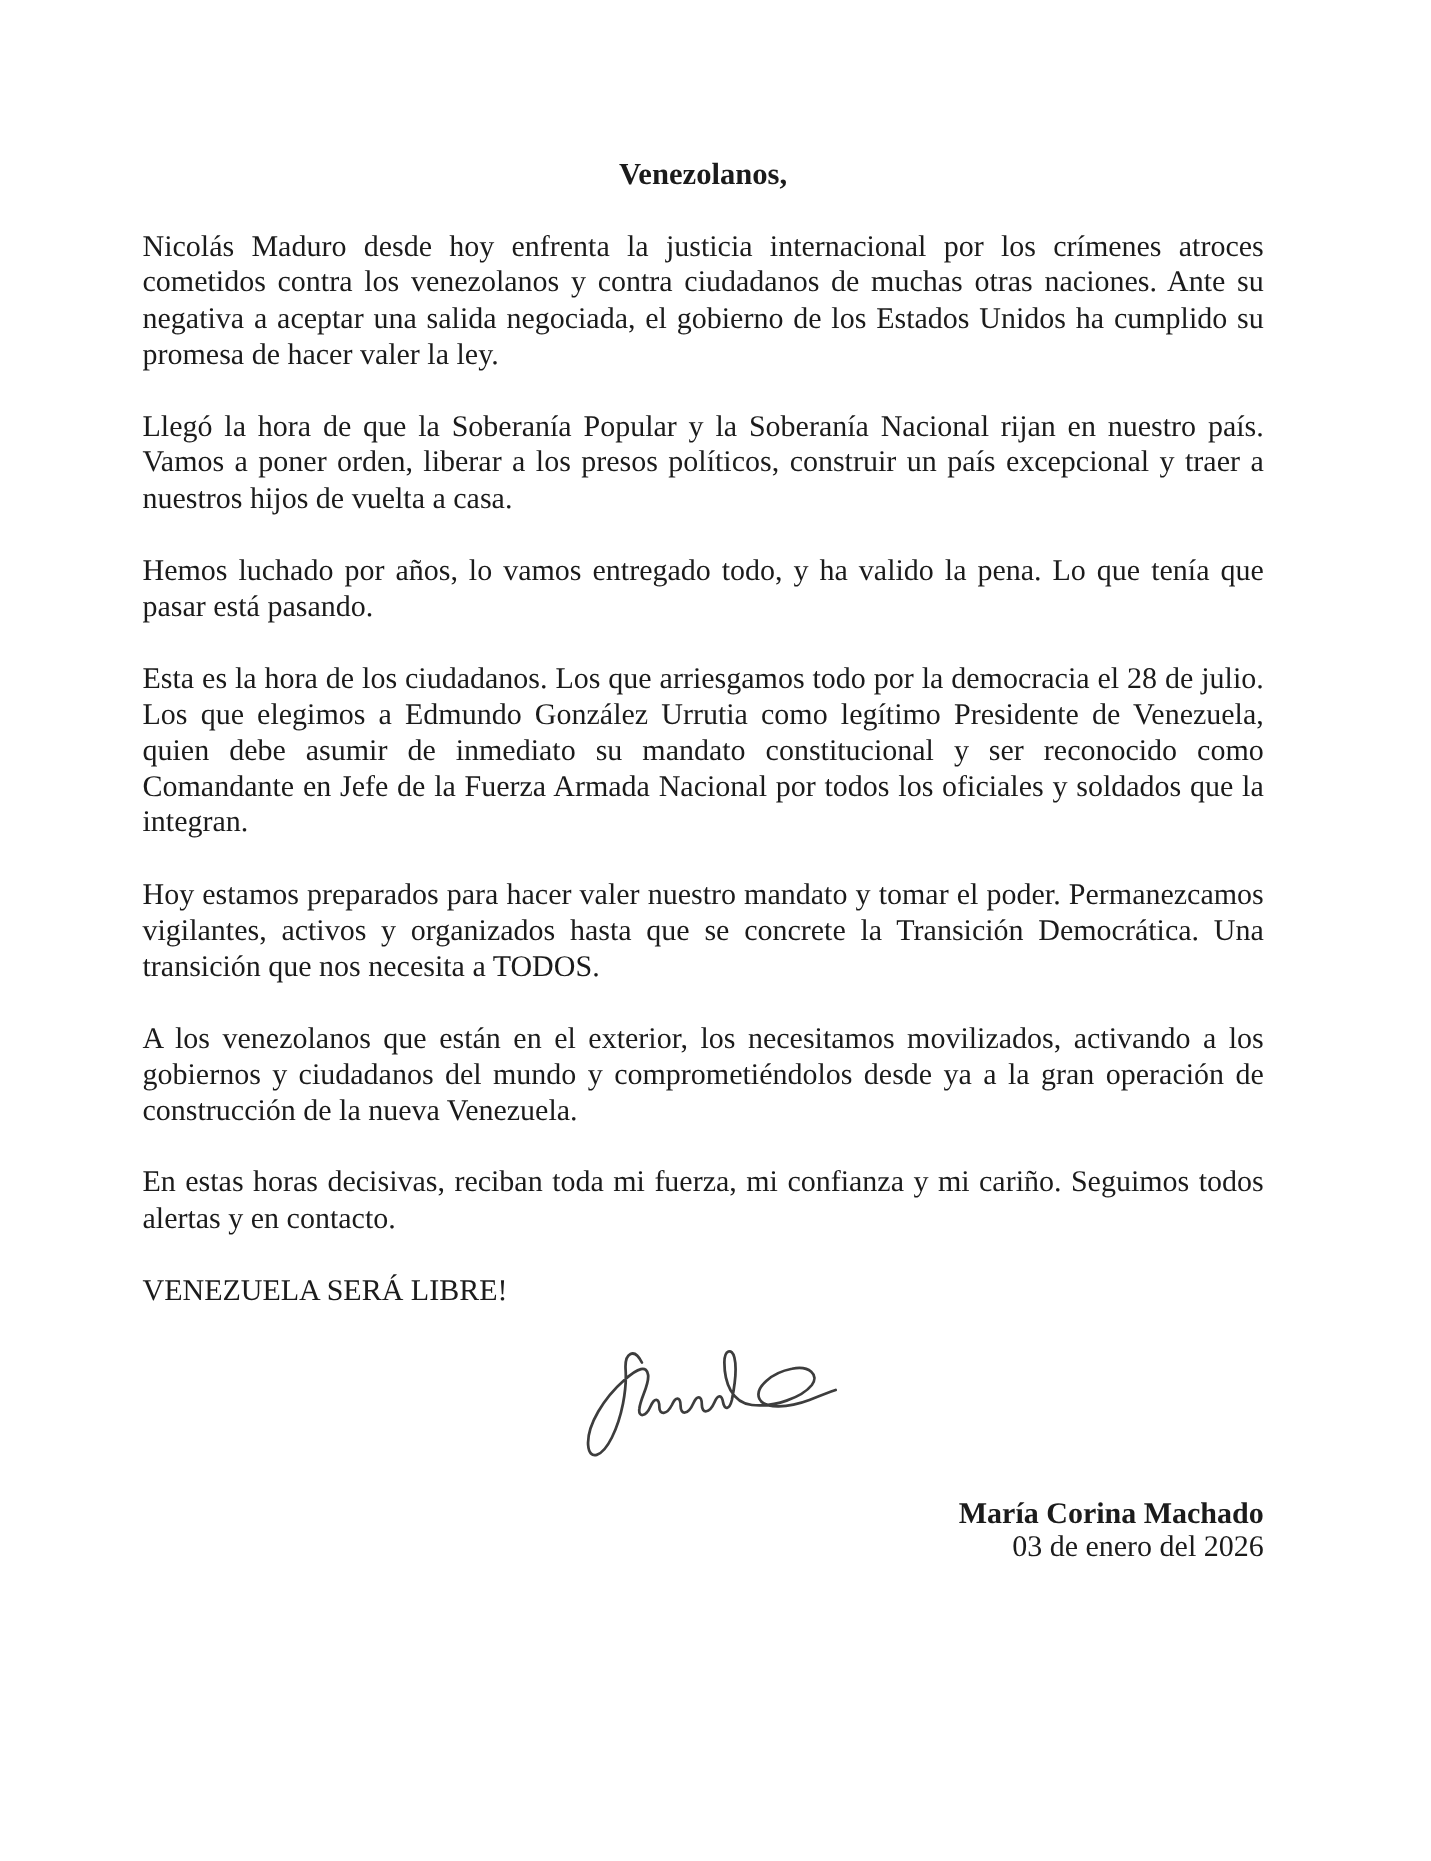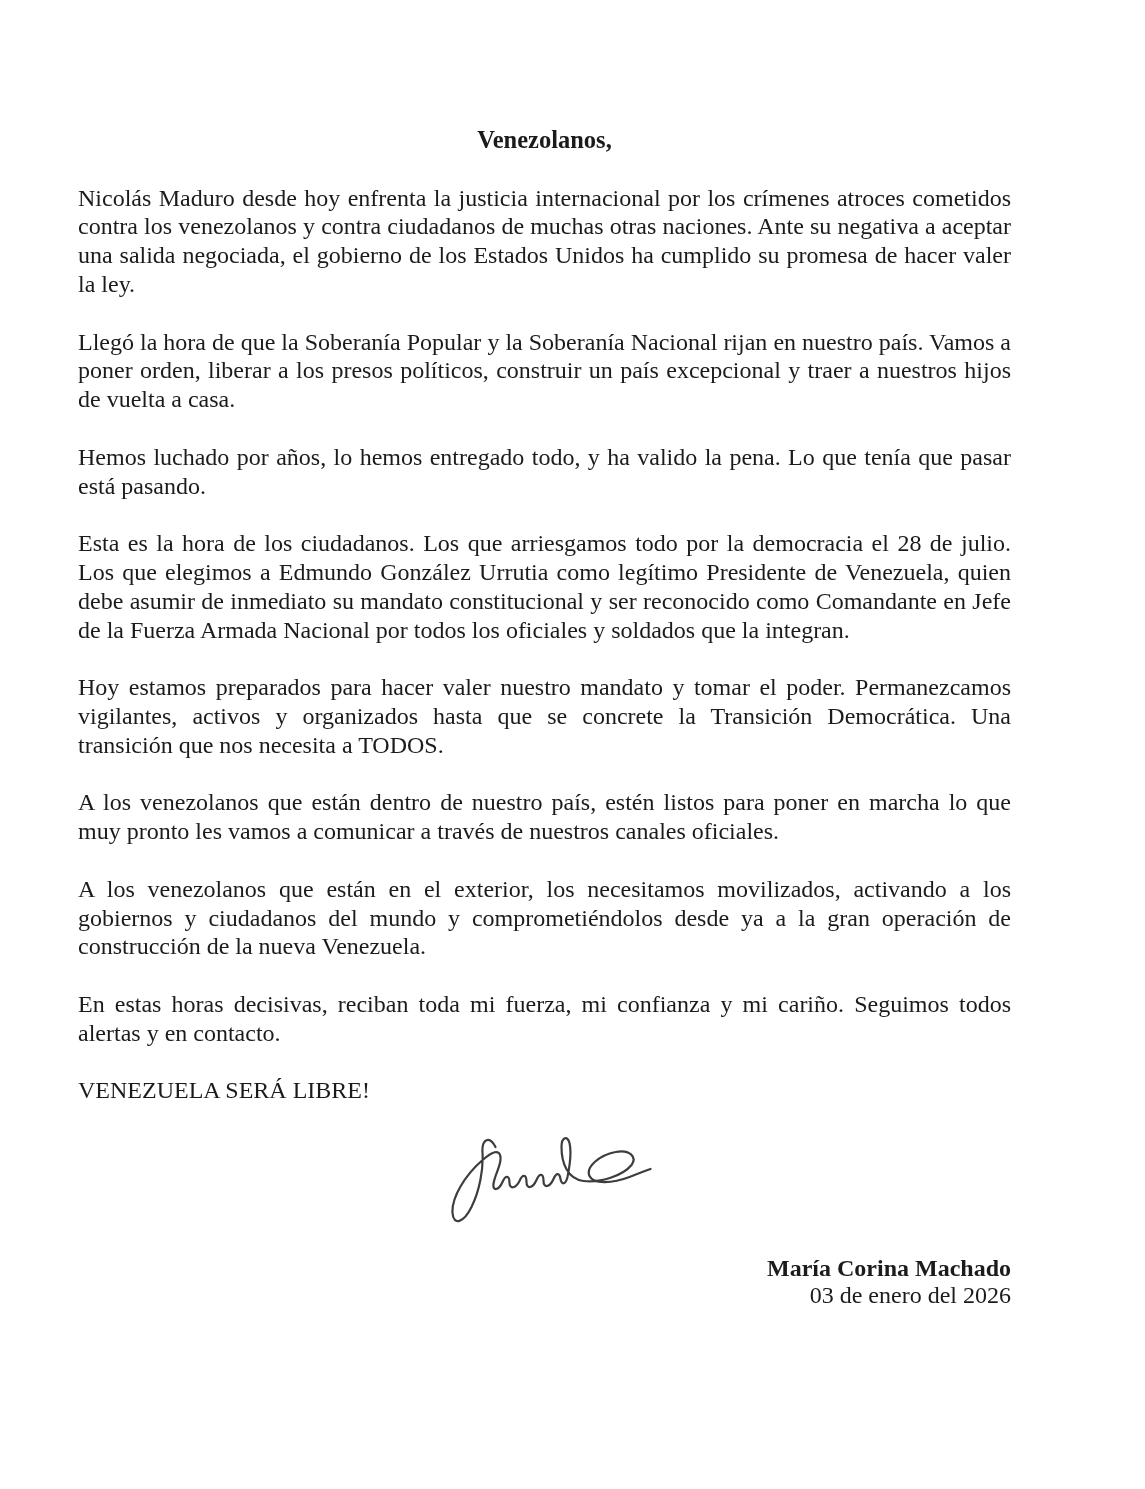--- a/index.html
+++ b/index.html
@@ -8,21 +8,21 @@
     padding: 0;
     background: #ffffff;
   }
   .page {
     position: relative;
     width: 1145px;
     height: 1489px;
     background: #ffffff;
     color: #1b1b1b;
     font-family: "Liberation Serif", serif;
-    padding: 126px 134px 0 78px;
+    padding: 126px 134px 0 114px;
     overflow: hidden;
   }
   .heading {
     text-align: center;
     font-weight: 700;
     font-size: 24.5px;
     line-height: 28.8px;
     margin-bottom: 28.8px;
   }
   .para {
@@ -60,24 +60,23 @@
 
 <div class="page">
 
   <header class="heading">
     <div>Venezolanos,</div>
   </header>
 
   <main>
     <p class="para">Nicolás Maduro desde hoy enfrenta la justicia internacional por los crímenes atroces cometidos contra los venezolanos y contra ciudadanos de muchas otras naciones. Ante su negativa a aceptar una salida negociada, el gobierno de los Estados Unidos ha cumplido su promesa de hacer valer la ley.</p>
     <p class="para">Llegó la hora de que la Soberanía Popular y la Soberanía Nacional rijan en nuestro país. Vamos a poner orden, liberar a los presos políticos, construir un país excepcional y traer a nuestros hijos de vuelta a casa.</p>
-    <p class="para">Hemos luchado por años, lo hemos entregado todo, y ha valido la pena. Lo que tenía que pasar está pasando.</p>
+    <p class="para">Hemos luchado por años, lo vamos entregado todo, y ha valido la pena. Lo que tenía que pasar está pasando.</p>
     <p class="para">Esta es la hora de los ciudadanos. Los que arriesgamos todo por la democracia el 28 de julio. Los que elegimos a Edmundo González Urrutia como legítimo Presidente de Venezuela, quien debe asumir de inmediato su mandato constitucional y ser reconocido como Comandante en Jefe de la Fuerza Armada Nacional por todos los oficiales y soldados que la integran.</p>
     <p class="para">Hoy estamos preparados para hacer valer nuestro mandato y tomar el poder. Permanezcamos vigilantes, activos y organizados hasta que se concrete la Transición Democrática. Una transición que nos necesita a TODOS.</p>
-    <p class="para">A los venezolanos que están dentro de nuestro país, estén listos para poner en marcha lo que muy pronto les vamos a comunicar a través de nuestros canales oficiales.</p>
     <p class="para">A los venezolanos que están en el exterior, los necesitamos movilizados, activando a los gobiernos y ciudadanos del mundo y comprometiéndolos desde ya a la gran operación de construcción de la nueva Venezuela.</p>
     <p class="para">En estas horas decisivas, reciban toda mi fuerza, mi confianza y mi cariño. Seguimos todos alertas y en contacto.</p>
 
     <div class="closing">
       <div>VENEZUELA SERÁ LIBRE!</div>
     </div>
   </main>
 
   <div class="signature-row">
     <svg class="signature-svg" viewBox="0 0 215 100" aria-hidden="true">

